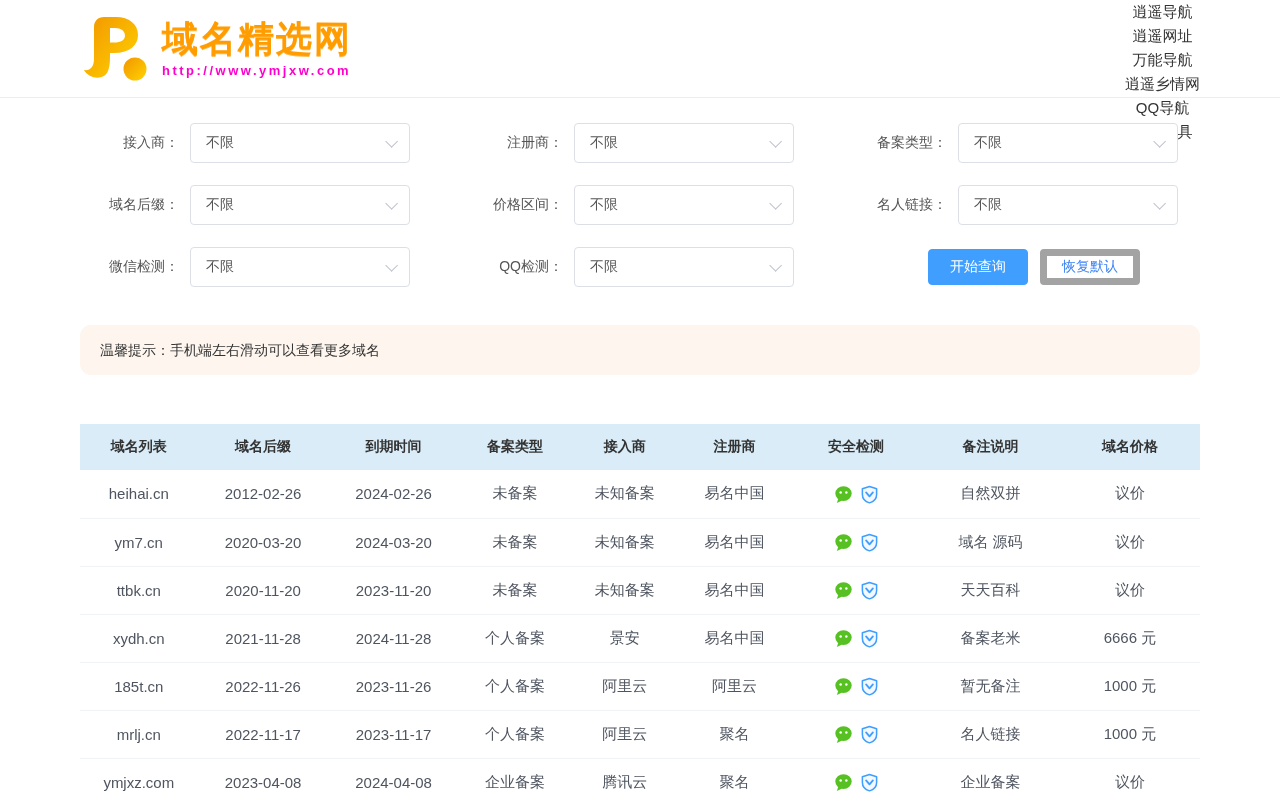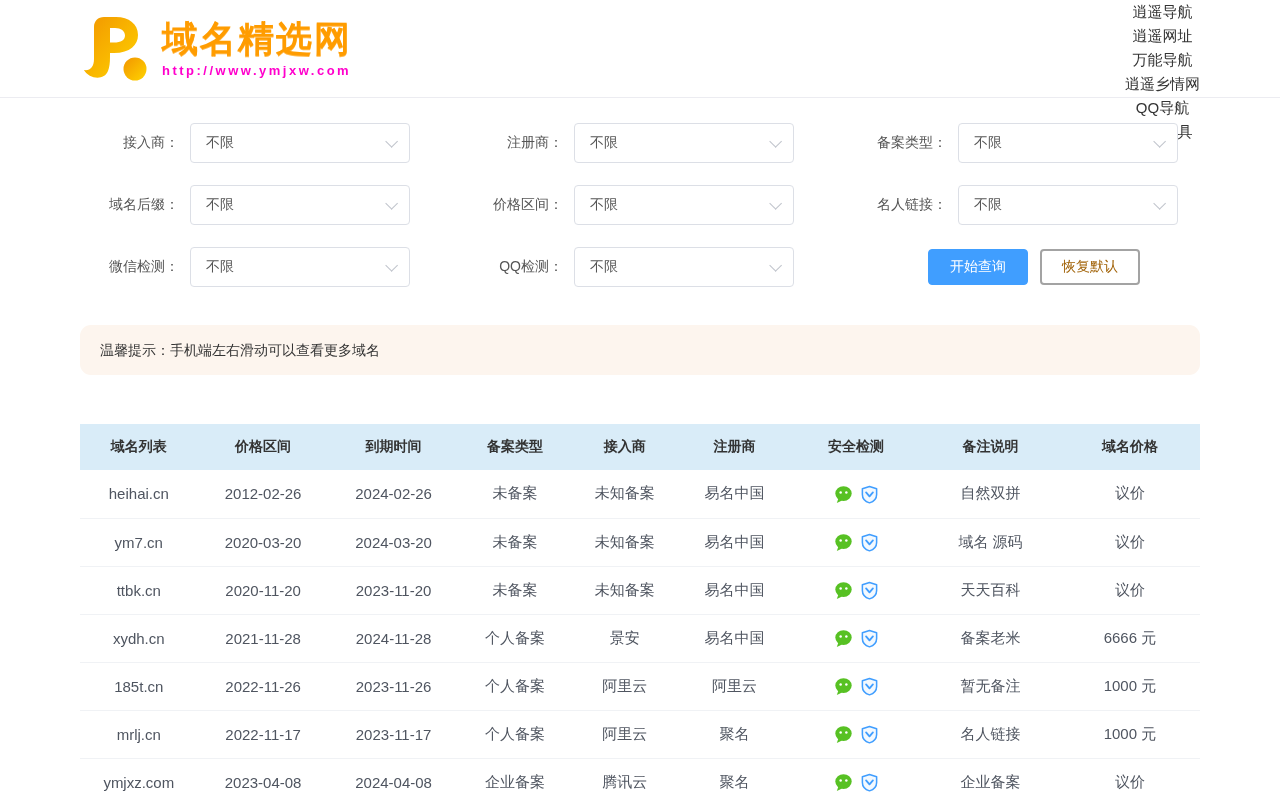--- a/index.html
+++ b/index.html
@@ -29,21 +29,21 @@
     border-radius:4px; background:#fff; display:flex; align-items:center;
     justify-content:space-between; padding:0 15px; font-size:14px; color:#555;
     cursor:pointer;gap:38px; }
   .chevron { width:9px; height:9px; border-right:1.5px solid #c0c4cc;
     border-bottom:1.5px solid #c0c4cc; transform:rotate(45deg) translateY(-3px); }
   .buttons-cell { display:flex; align-items:center; gap:12px; padding-left:80px; height:40px; }
   .btn { height:36px; width:100px; border-radius:4px; font-size:14px; cursor:pointer;
     display:inline-flex; align-items:center; justify-content:center;
     font-family:inherit; }
   .btn-primary { background:#409eff; border:1px solid #409eff; color:#fff; }
-  .btn-default { background:#fff; border:2px solid #a3a3a3; color:#a16207; }
+  .btn-default { background:#fff; border:7px solid #a3a3a3; color:#3b82f6; }
 
   
   .notice-bar { width:1120px; margin:38px auto 0; height:50px; line-height:50px;
     background:#fdf5ee; border-radius:11px; padding:0 20px; font-size:14px; color:#333; }
 
   
   .domain-table { width:1120px; margin:49px auto 0; border-collapse:collapse;
     table-layout:fixed; }
   .domain-table col.c1{width:10.5%} .domain-table col.c2{width:11.7%}
   .domain-table col.c3{width:11.6%} .domain-table col.c4{width:10.1%}
@@ -169,21 +169,21 @@
       <col class="c5">
     <col class="c6">
       <col class="c7">
       <col class="c8">
       <col class="c9">
   </colgroup>
   <thead>
     <tr>
 
     <th>域名列表</th>
-        <th>价格区间</th>
+        <th>域名后缀</th>
         <th>到期时间</th>
         <th>备案类型</th>
         <th>接入商</th>
         <th>注册商</th>
         <th>安全检测</th>
         <th>备注说明</th>
         <th>域名价格</th>
       </tr>
   </thead>
   <tbody id="table-body">

